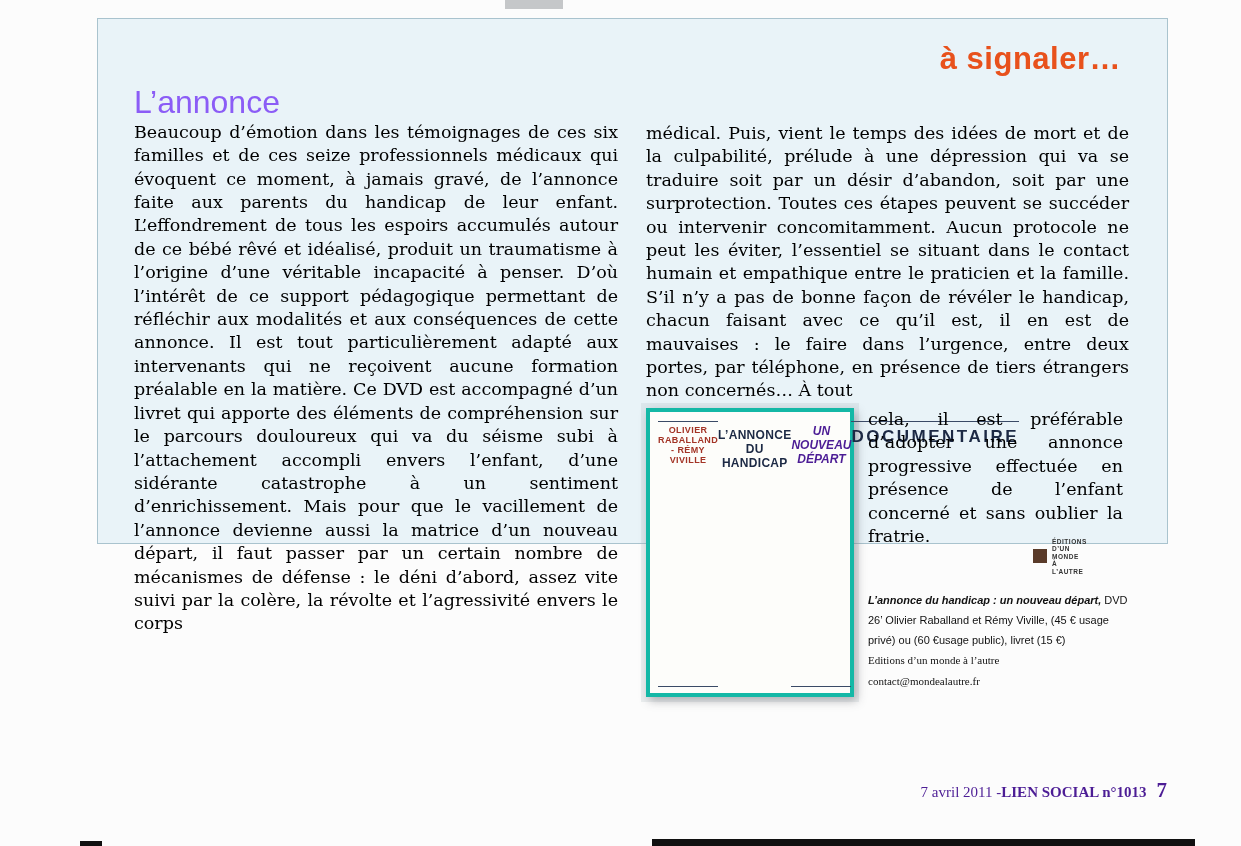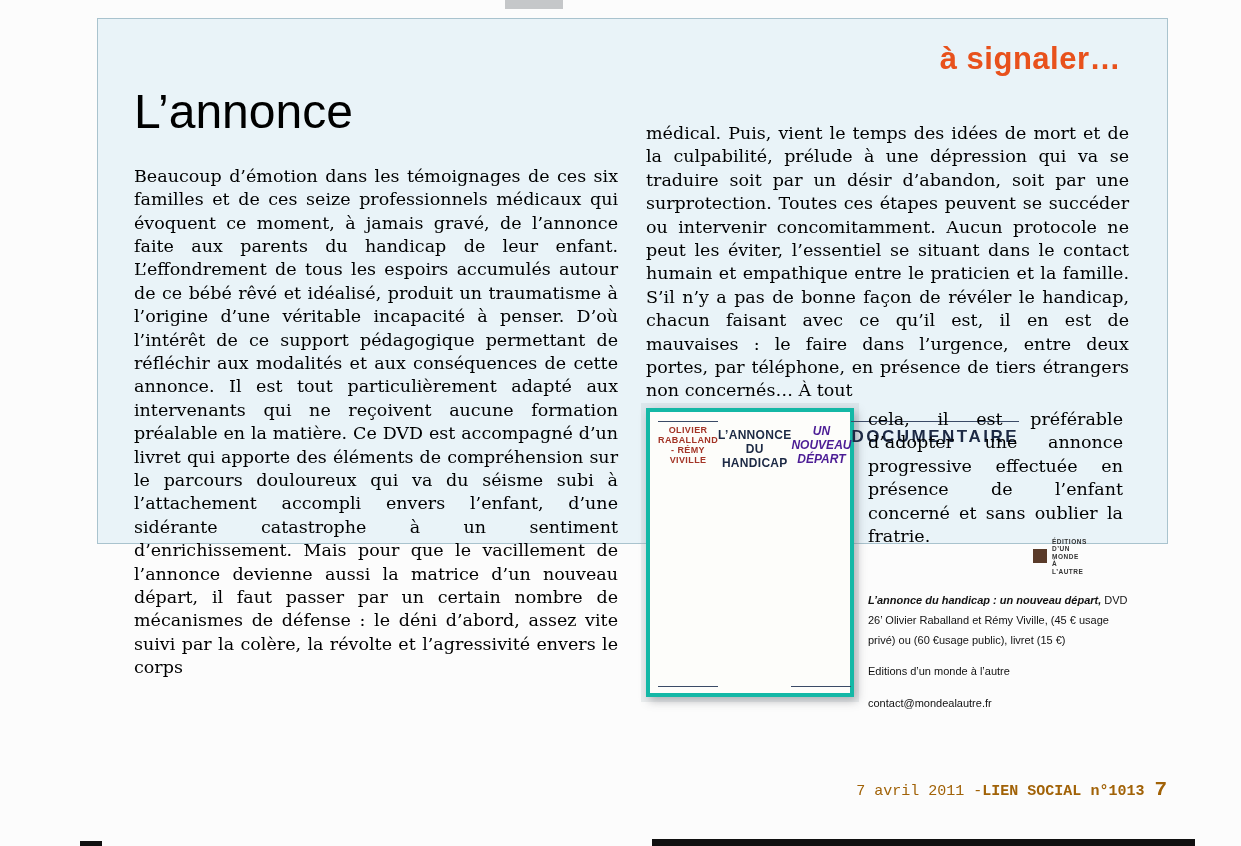--- a/index.html
+++ b/index.html
@@ -31,25 +31,24 @@
     margin-bottom: 8px;
     font-weight: bold;
   }
 
   .columns { display: flex; gap: 28px; }
   .col-left  { width: 484px; flex: 0 0 484px; }
   .col-right { width: 483px; flex: 0 0 483px; padding-top: 37px; }
 
   .article-title {
     font-family: "Liberation Sans", sans-serif;
-    font-size: 48px;
+    font-size: 32px;
     line-height: 1.12;
-    color: #000000;
+    color: #8b5cf6;
     font-weight: normal;
-    margin-bottom: 26px;
   }
 
   .body-text {
     font-family: "DejaVu Serif", serif;
     font-size: 17.5px;
     line-height: 23.4px;
     text-align: justify;
     color: #000000;
   }
 
@@ -102,28 +101,28 @@
 
   .caption {
     margin-top: 43px;
     width: 262px;
     font-family: "Liberation Sans", sans-serif;
     font-size: 11px;
     line-height: 19.6px;
     color: #111;
   }
   .caption-title { font-weight: bold; font-style: italic; }
-  .caption-line { margin-top: 12px; }
+  .caption-line { margin-top: 1px; font-family: Liberation Serif, serif; }
 
   .footer {
     position: absolute;
     top: 778px; right: 74px;
-    font-family: Liberation Mono, monospace;
+    font-family: Liberation Serif, serif;
     font-size: 15px;
-    color: #a16207;
+    color: #4c1d95;
     display: flex; align-items: baseline; justify-content: flex-end;
   }
   .footer .journal { font-weight: bold; }
   .footer .page-num { font-weight: bold; font-size: 21px; margin-left: 10px; }
 
   .scan-bar-right {
     position: absolute; bottom: 0; left: 652px; width: 543px; height: 7px;
     background: #101010;
   }
   .scan-bar-left {

